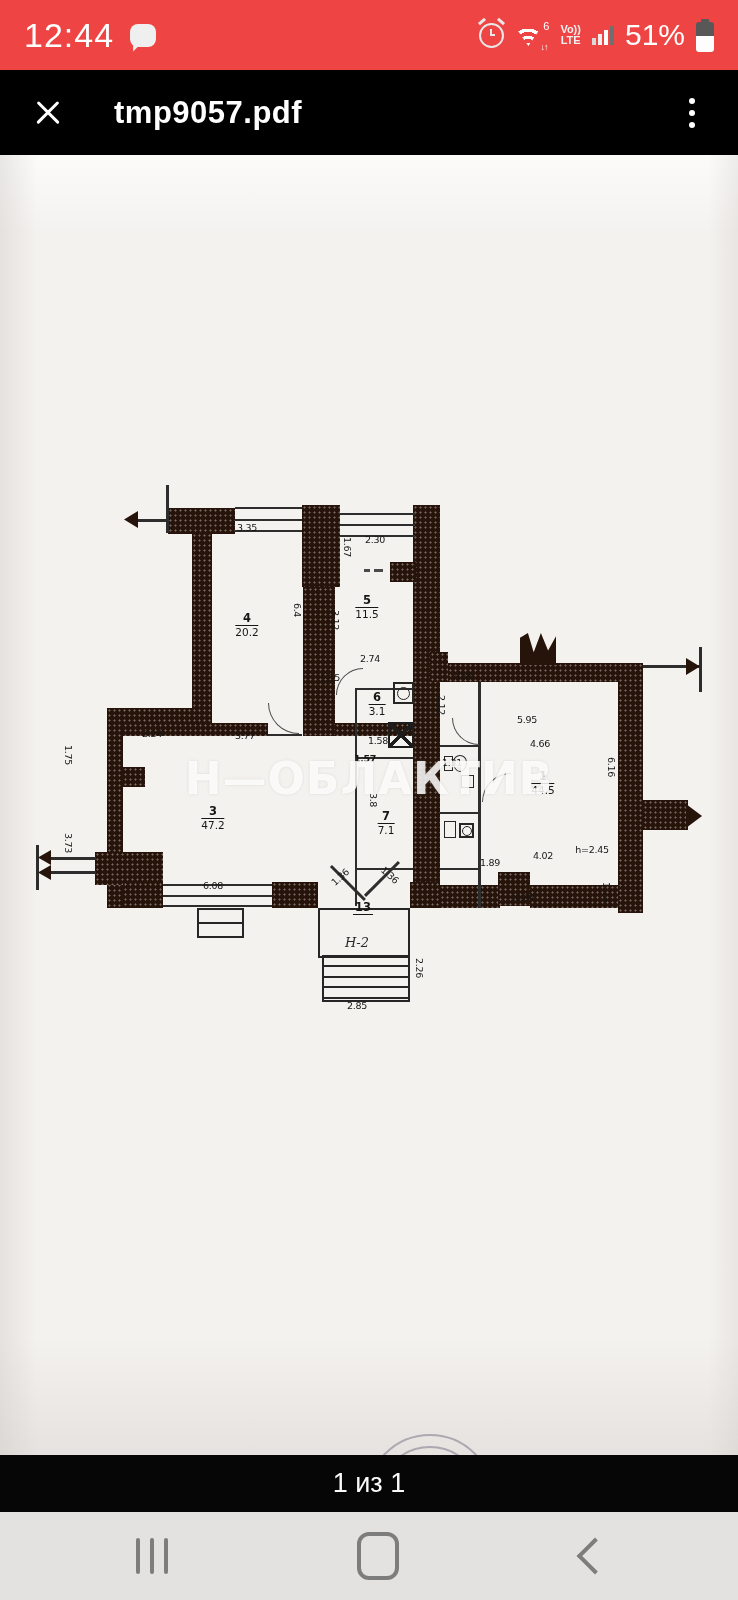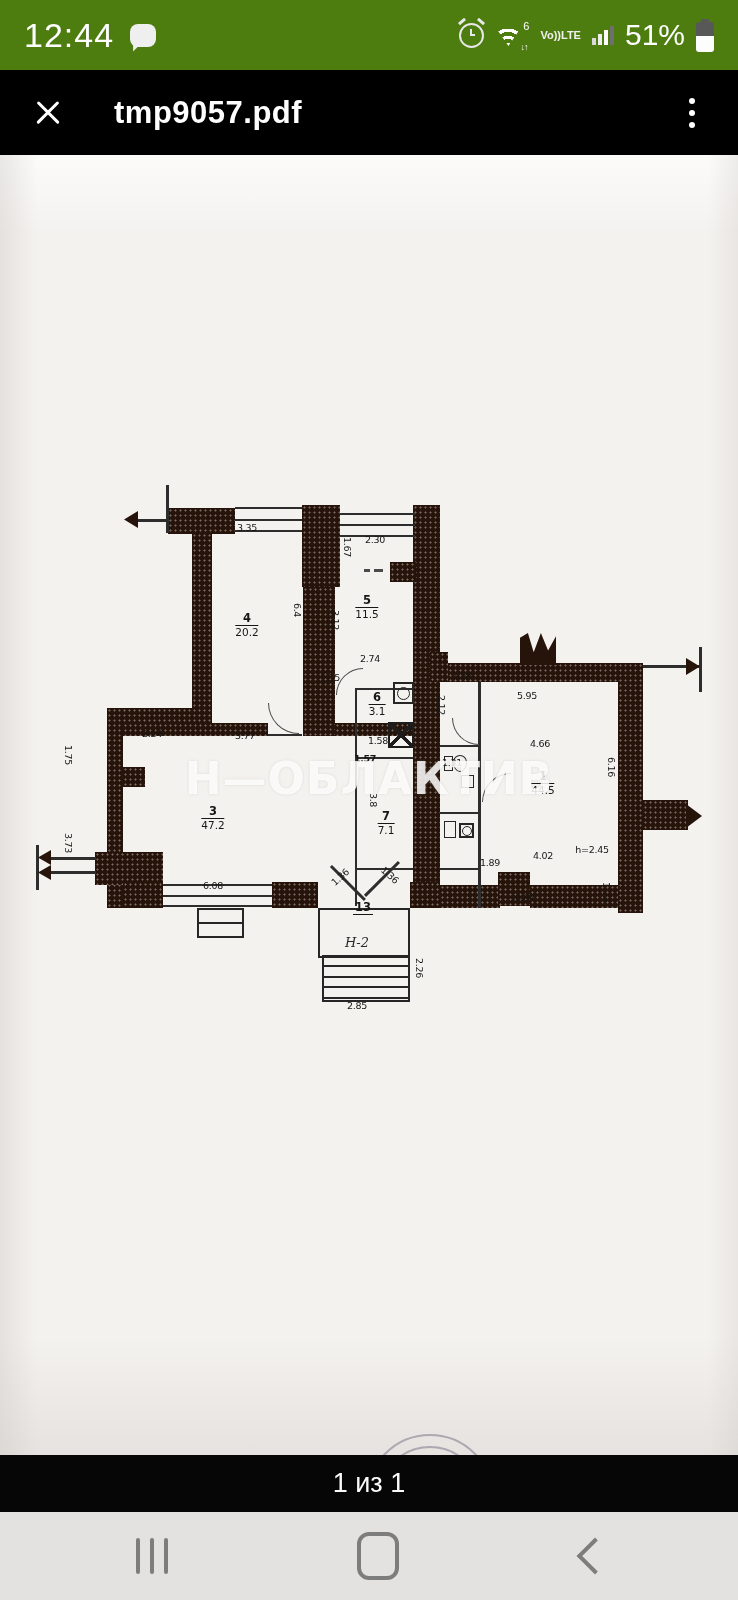--- a/index.html
+++ b/index.html
@@ -1,33 +1,33 @@
 <!DOCTYPE html>
 <html><head>
 <meta charset="utf-8">
 <style>
   html,body{margin:0;padding:0;background:#000;}
   body{width:738px;height:1600px;position:relative;font-family:"Liberation Sans",sans-serif;overflow:hidden;}
   
-  .statusbar{position:absolute;left:0;top:0;width:738px;height:70px;background:#4d7c0f;display:flex;align-items:center;padding:0 24px;box-sizing:border-box;color:#fff;}
+  .statusbar{position:absolute;left:0;top:0;width:738px;height:70px;background:#ef4444;display:flex;align-items:center;padding:0 24px;box-sizing:border-box;color:#fff;}
   .sb-time{font-size:34px;letter-spacing:1px;}
   .sb-bubble{width:26px;height:23px;background:#efefef;border-radius:8px;margin-left:16px;position:relative;}
   .sb-bubble::after{content:"";position:absolute;left:3px;bottom:-5px;width:9px;height:9px;background:#efefef;clip-path:polygon(0 0,100% 0,0 100%);}
   .sb-right{margin-left:auto;display:flex;align-items:center;gap:11px;}
   .alarm{width:21px;height:21px;border:2.5px solid #e8e8e8;border-radius:50%;position:relative;}
   .alarm::before,.alarm::after{content:"";position:absolute;width:8px;height:3px;background:#e8e8e8;top:-5px;}
   .alarm::before{left:-3px;transform:rotate(-40deg);}
   .alarm::after{right:-3px;transform:rotate(40deg);}
   .alarm .hands{position:absolute;left:9px;top:4px;width:2px;height:7px;background:#e8e8e8;}
   .alarm .hands::after{content:"";position:absolute;left:0;top:5px;width:5px;height:2px;background:#e8e8e8;}
   .wifi{position:relative;width:34px;height:26px;}
   .wifi .fan{position:absolute;left:0;bottom:2px;width:26px;height:20px;clip-path:polygon(50% 100%,0 5%,100% 5%);background:radial-gradient(circle at 50% 100%,#fff 0 3.5px,rgba(0,0,0,0) 3.5px 7px,#fff 7px 10.5px,rgba(0,0,0,0) 10.5px 14px,#fff 14px 17.5px,rgba(0,0,0,0) 17.5px);}
   .wifi .six{position:absolute;right:0;top:-2px;font-size:11px;color:#fff;}
   .wifi .arrows{position:absolute;right:2px;bottom:-4px;font-size:9px;color:#fff;letter-spacing:-1px;}
-  .volte{display:flex;flex-direction:row;align-items:center;line-height:11px;color:#f0f0f0;}
+  .volte{display:flex;flex-direction:column;align-items:center;line-height:11px;color:#f0f0f0;}
   .volte .t{font-size:11px;font-weight:bold;}
   .volte .b{font-size:11px;font-weight:bold;}
   .sigbars{display:flex;align-items:flex-end;gap:2px;height:20px;}
   .sigbars i{display:block;width:4px;background:#fff;}
   .sigbars i:nth-child(1){height:7px;background:#d9d9d9;}
   .sigbars i:nth-child(2){height:11px;background:#eee;}
   .sigbars i:nth-child(3){height:15px;}
   .sigbars i:nth-child(4){height:19px;background:#6f6f6f;}
   .sb-batt{font-size:30px;}
   .battery{position:relative;width:18px;height:30px;background:#585858;border-radius:3px;margin-top:3px;}
@@ -223,21 +223,21 @@
       <span class="dim" style="left: 152px; top: 578px; transform: translate(-50%, -50%) rotate(0deg);">2.24</span>
       <span class="dim" style="left: 245px; top: 580px; transform: translate(-50%, -50%) rotate(0deg);">3.77</span>
       <span class="dim" style="left: 68px; top: 600px; transform: translate(-50%, -50%) rotate(90deg);">1.75</span>
       <span class="dim" style="left: 68px; top: 688px; transform: translate(-50%, -50%) rotate(90deg);">3.73</span>
       <span class="dim" style="left: 213px; top: 730px; transform: translate(-50%, -50%) rotate(0deg);">6.08</span>
       <span class="dim" style="left: 378px; top: 585px; transform: translate(-50%, -50%) rotate(0deg);">1.58</span>
       <span class="dim" style="left: 365px; top: 603px; transform: translate(-50%, -50%) rotate(0deg); font-weight: bold;">1.57</span>
       <span class="dim" style="left: 373px; top: 645px; transform: translate(-50%, -50%) rotate(90deg);">3.8</span>
       <span class="dim" style="left: 462px; top: 520px; transform: translate(-50%, -50%) rotate(0deg);">1.58</span>
       <span class="dim" style="left: 523px; top: 516px; transform: translate(-50%, -50%) rotate(0deg);">1</span>
-      <span class="dim" style="left: 527px; top: 540px; transform: translate(-50%, -50%) rotate(0deg);">5.95</span>
+      <span class="dim" style="left: 527px; top: 564px; transform: translate(-50%, -50%) rotate(0deg);">5.95</span>
       <span class="dim" style="left: 540px; top: 588px; transform: translate(-50%, -50%) rotate(0deg);">4.66</span>
       <span class="dim" style="left: 611px; top: 612px; transform: translate(-50%, -50%) rotate(90deg);">6.16</span>
       <span class="dim" style="left: 441px; top: 550px; transform: translate(-50%, -50%) rotate(90deg);">2.12</span>
       <span class="dim" style="left: 452px; top: 607px; transform: translate(-50%, -50%) rotate(0deg);">1.31</span>
       <span class="dim" style="left: 490px; top: 707px; transform: translate(-50%, -50%) rotate(0deg);">1.89</span>
       <span class="dim" style="left: 543px; top: 700px; transform: translate(-50%, -50%) rotate(0deg);">4.02</span>
       <span class="dim" style="left: 592px; top: 694px; transform: translate(-50%, -50%) rotate(0deg); text-align: right;">h=2.45</span>
       <span class="dim" style="left: 525px; top: 742px; transform: translate(-50%, -50%) rotate(0deg);">8.87</span>
       <span class="dim" style="left: 606px; top: 737px; transform: translate(-50%, -50%) rotate(90deg);">1.73</span>
       <span class="dim" style="left: 340px; top: 722px; transform: translate(-50%, -50%) rotate(-42deg);">1.36</span>

